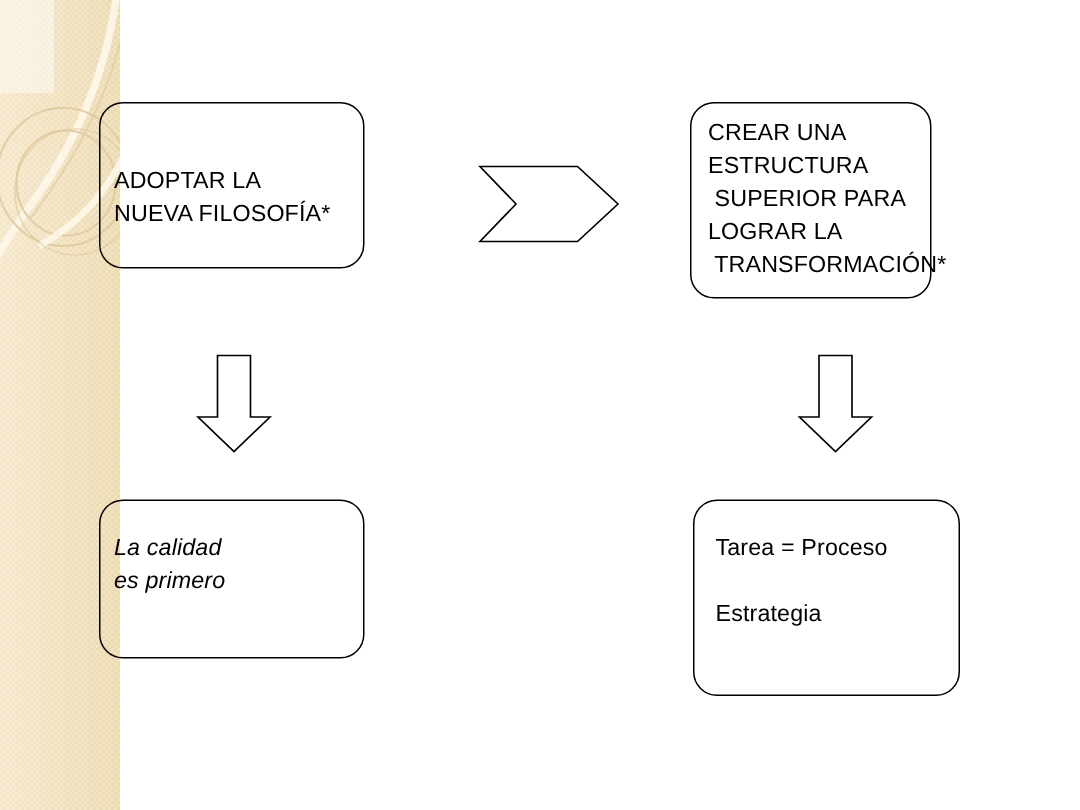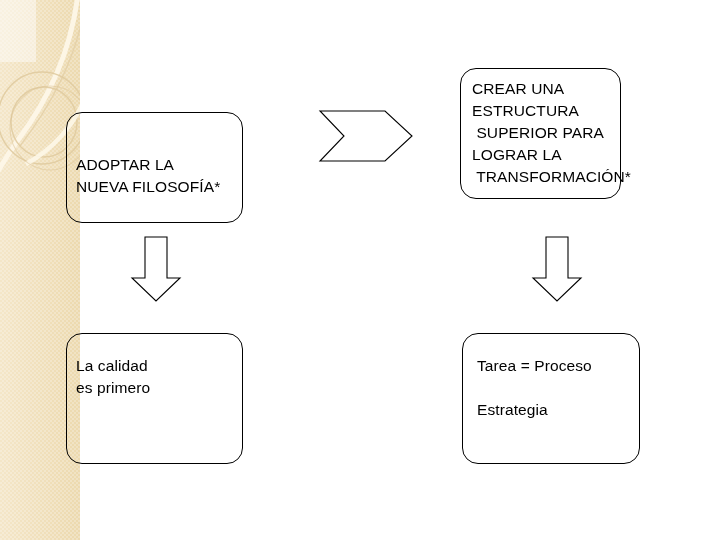--- a/index.html
+++ b/index.html
@@ -69,27 +69,27 @@
     left: 9px;
     top: 0;
     width: 230px;
     white-space: pre;
     color: #000000;
     font-size: 15.5px;
     line-height: 22px;
     letter-spacing: 0.1px;
   }
 
-  #box-adoptar { left: 66px; top: 68px; width: 177px; height: 111px; margin-top: 44px; }
+  #box-adoptar { left: 66px; top: 68px; width: 177px; height: 111px; }
   #box-adoptar .txt { top: 41px; }
 
   #box-crear { left: 460px; top: 68px; width: 161px; height: 131px; }
   #box-crear .txt { top: 9px; left: 11px; }
 
-  #box-calidad { left: 66px; top: 333px; width: 177px; height: 131px; }
+  #box-calidad { left: 66px; top: 333px; width: 177px; height: 106px; font-style: italic; }
   #box-calidad .txt { top: 21px; }
 
   #box-tarea { left: 462px; top: 333px; width: 178px; height: 131px; }
   #box-tarea .txt { top: 21px; left: 14px; }
 
   
   .arrow-svg { position: absolute; }
   #chevron-right { left: 318px; top: 106px; }
   #down-arrow-left { left: 130px; top: 235px; }
   #down-arrow-right { left: 531px; top: 235px; }

